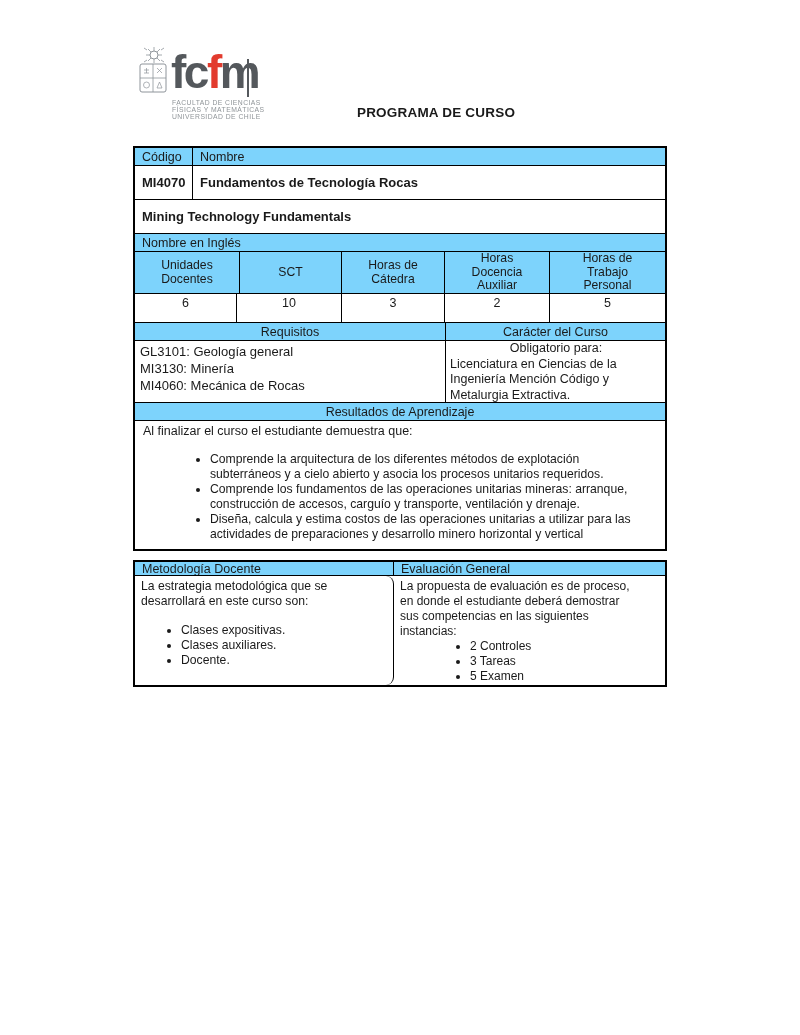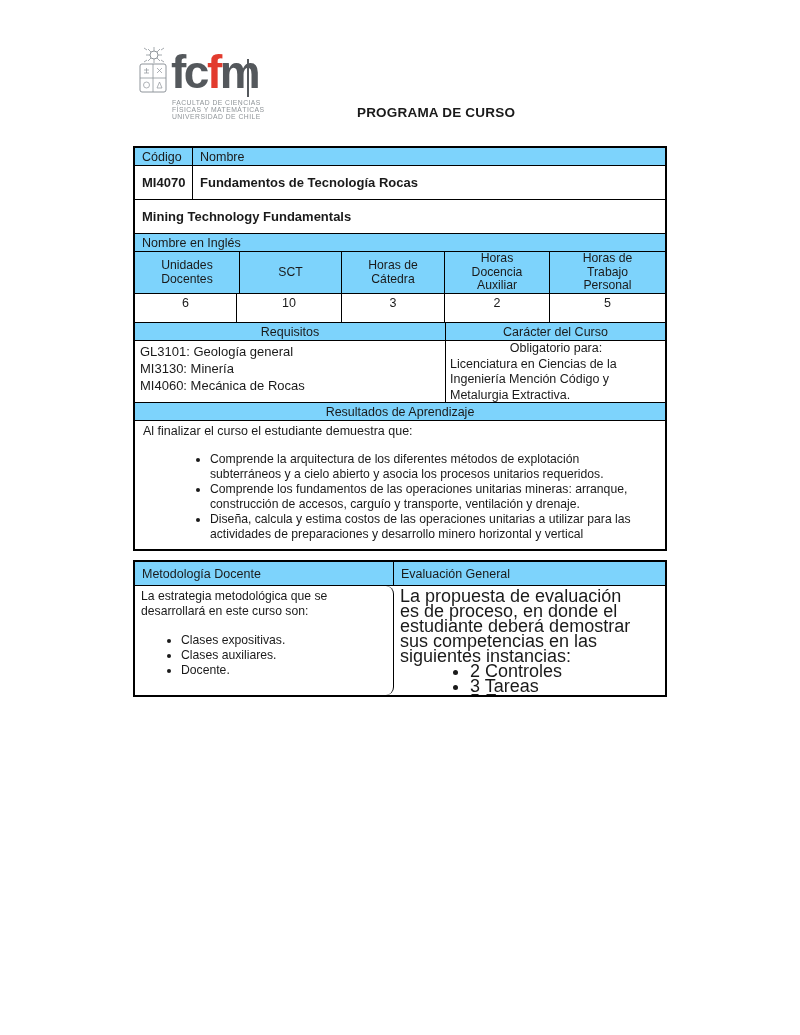--- a/index.html
+++ b/index.html
@@ -65,28 +65,28 @@
   .car-line1 { text-align:center; }
   .r-resbody { height:128px; }
   .res-body { font-size:12.2px; padding:3px 8px 0 8px; }
   .res-intro { font-size:12.5px; line-height:15px; }
   .res-gap { height:13px; }
   .res-body ul { margin:0; padding-left:67px; list-style:disc; }
   .res-body li { line-height:15px; padding-right:10px; }
 
   
   .t2 { top:560px; }
-  .r-mh { height:24px; }
+  .r-mh { height:14px; }
   .r-mbody { height:109px; }
   .c-met { flex:0 0 259px; } .c-eval { flex:1; }
   .m-body { font-size:12.2px; line-height:15px; padding:3px 6px 0 6px;border-radius:8px; }
   .m-gap { height:14px; }
   .m-body ul { margin:0; padding-left:40px; list-style:disc; }
   .m-body li { line-height:15px; }
-  .e-body { font-size:18px; line-height:15px; padding:3px 26px 0 6px; }
+  .e-body { font-size:12px; line-height:15px; padding:3px 26px 0 6px; }
   .e-body ul { margin:0; padding-left:70px; list-style:disc; white-space:nowrap; }
   .e-body li { line-height:15px; }
 </style>
 </head>
 <body>
 
 <div class="page">
 
   <div class="logo">
     <svg class="crest" width="32" height="52" viewBox="0 0 32 52" fill="none" stroke="#8e949a" stroke-width="1">

